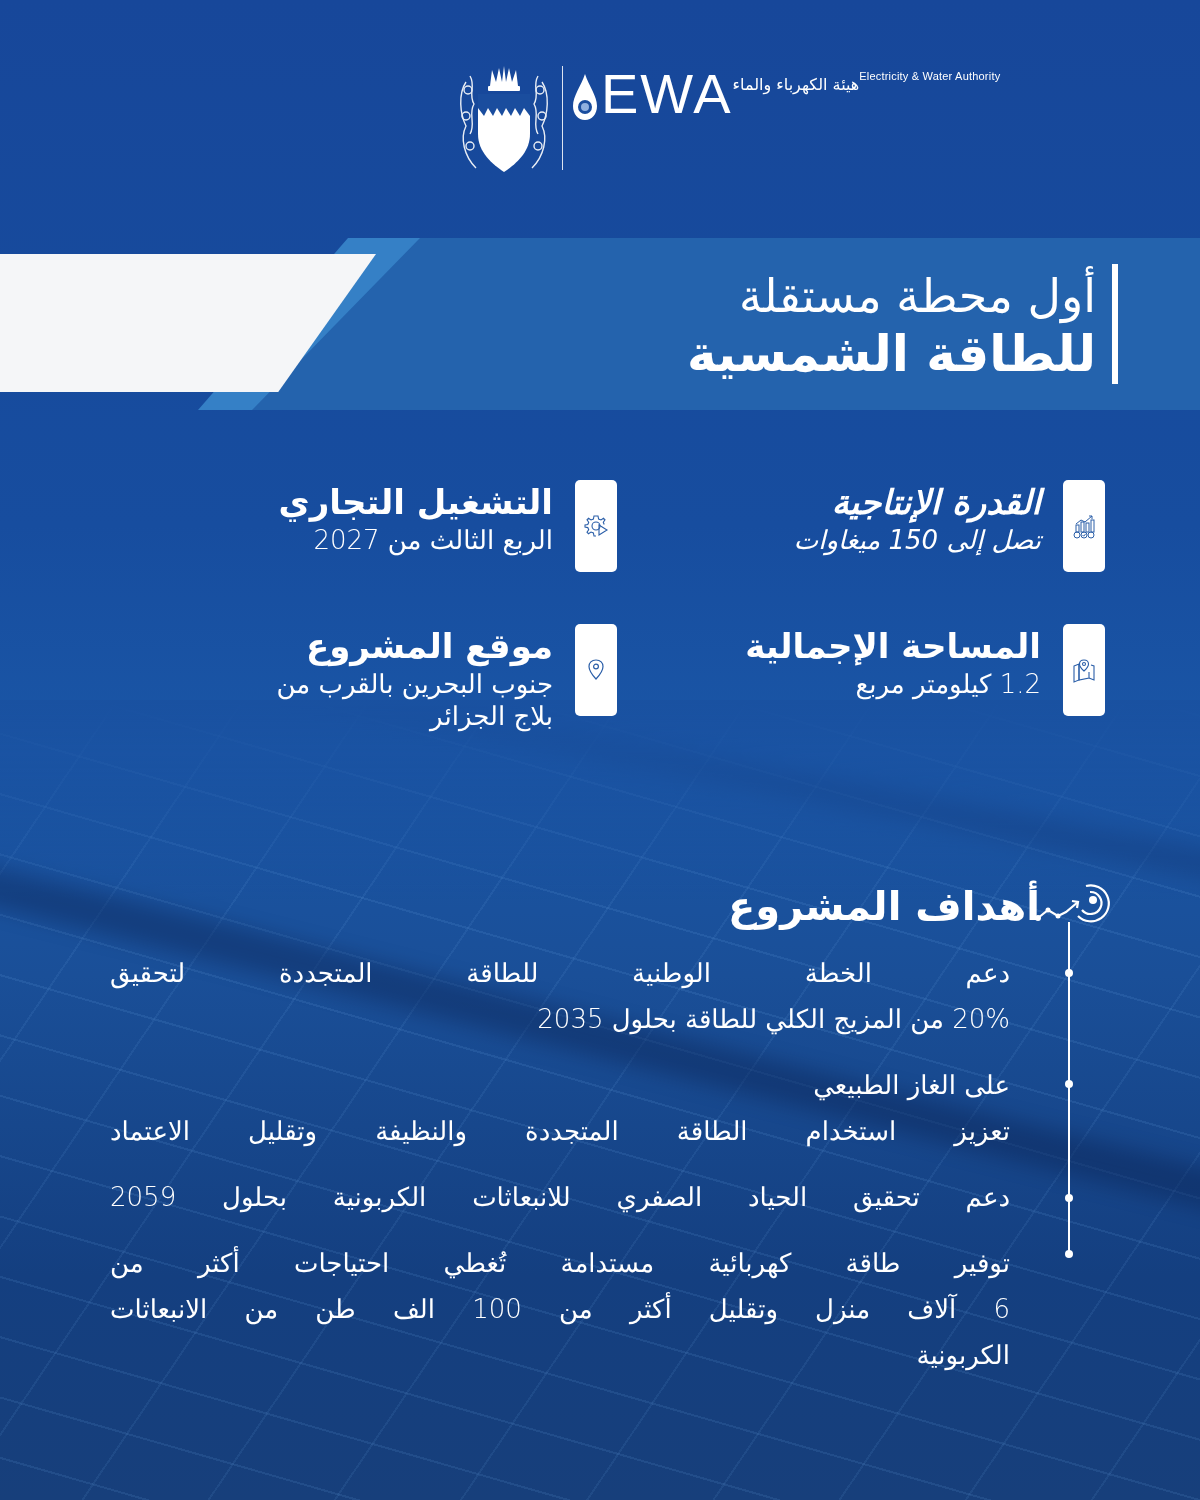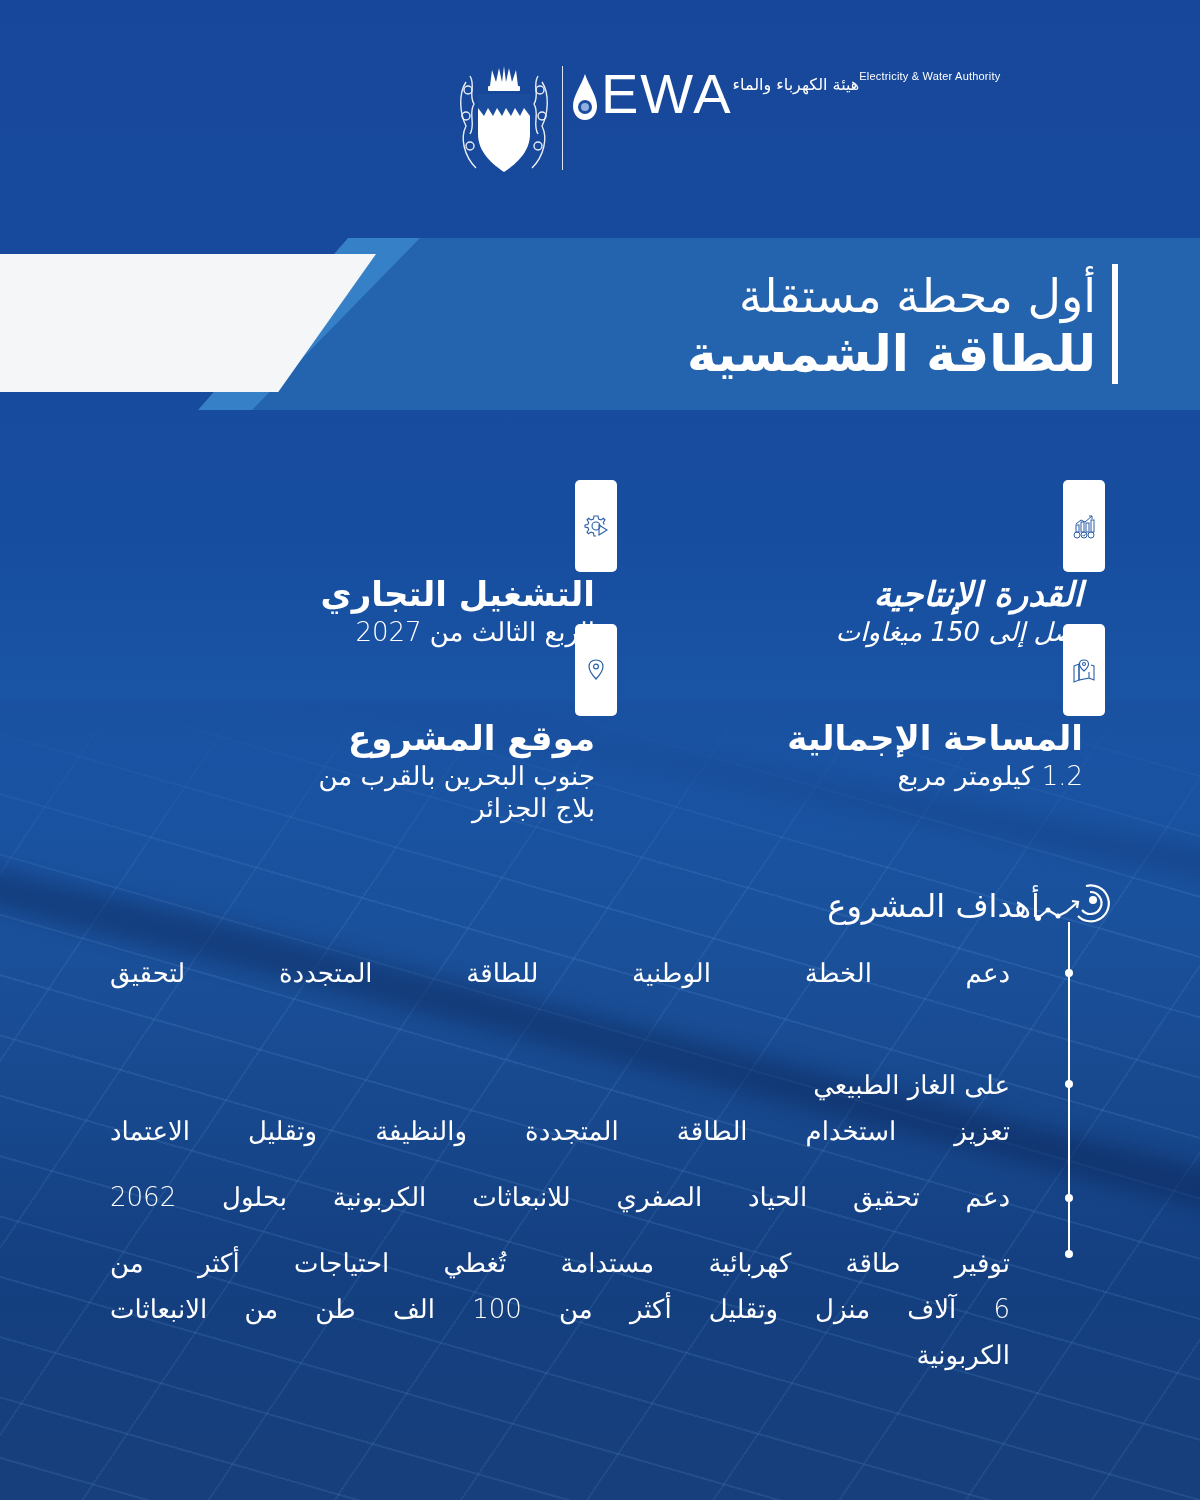--- a/index.html
+++ b/index.html
@@ -93,36 +93,36 @@
   }
   .title {
     position: absolute; right: 104px; top: 268px; width: 520px;
     direction: rtl; text-align: right;
   }
   .title-line1 { font-size: 46px; font-weight: 300; line-height: 56px; font-family: "DejaVu Sans", sans-serif; }
   .title-line2 { font-size: 50px; font-weight: bold; line-height: 60px; }
 
   
   .card {
-    position: absolute; display: flex; direction: rtl; align-items: flex-start; flex-direction: column;
+    position: absolute; display: flex; direction: rtl; align-items: flex-start;
   }
   .card-iconbox {
     width: 42px; height: 92px; background: #ffffff; border-radius: 5px;
     display: flex; align-items: center; justify-content: center;
     flex-shrink: 0;
   }
   .card-iconbox svg { width: 28px; height: 28px; }
   .card-text { margin-right: 22px; text-align: right; }
   .card-title { font-size: 34px; font-weight: bold; line-height: 44px; white-space: nowrap; }
   .card-value { font-size: 26px; font-weight: 300; line-height: 32px; }
 
   
   .goals-title {
     position: absolute; right: 160px; top: 884px;
-    font-size: 32px; font-weight: normal; direction: rtl; line-height: 44px;
+    font-size: 40px; font-weight: bold; direction: rtl; line-height: 44px;
   }
   .goals-icon { position: absolute; left: 1034px; top: 880px; width: 80px; height: 50px; }
   .timeline-line {
     position: absolute; left: 1068px; top: 922px; width: 2px; height: 332px;
     background: #ffffff;
   }
   .timeline-dot {
     position: absolute; width: 8px; height: 8px; border-radius: 50%;
     background: #ffffff; left: 1065px;
   }
@@ -281,25 +281,26 @@
 <div class="goals-title">أهداف المشروع</div>
 
 <div class="timeline-line"></div>
 <div class="timeline-dot" style="top:969px;"></div>
 <div class="timeline-dot" style="top:1080px;"></div>
 <div class="timeline-dot" style="top:1194px;"></div>
 <div class="timeline-dot" style="top:1250px;"></div>
 
 <div class="goal" style="top:950px;">
   <span class="bl full">دعم الخطة الوطنية للطاقة المتجددة لتحقيق</span>
+  <span class="bl">20% من المزيج الكلي للطاقة بحلول 2035</span>
 </div>
 <div class="goal" style="top:1062px;">
   <span class="bl">على الغاز الطبيعي</span>
   <span class="bl full">تعزيز استخدام الطاقة المتجددة والنظيفة وتقليل الاعتماد</span>
 </div>
 <div class="goal" style="top:1174px;">
-  <span class="bl full">دعم تحقيق الحياد الصفري للانبعاثات الكربونية بحلول 2062</span>
+  <span class="bl full">دعم تحقيق الحياد الصفري للانبعاثات الكربونية بحلول 2059</span>
 </div>
 <div class="goal" style="top:1240px;">
   <span class="bl full">توفير طاقة كهربائية مستدامة تُغطي احتياجات أكثر من</span>
   <span class="bl full">6 آلاف منزل وتقليل أكثر من 100 الف طن من الانبعاثات</span>
   <span class="bl">الكربونية</span>
 </div>
 
 </body></html>

